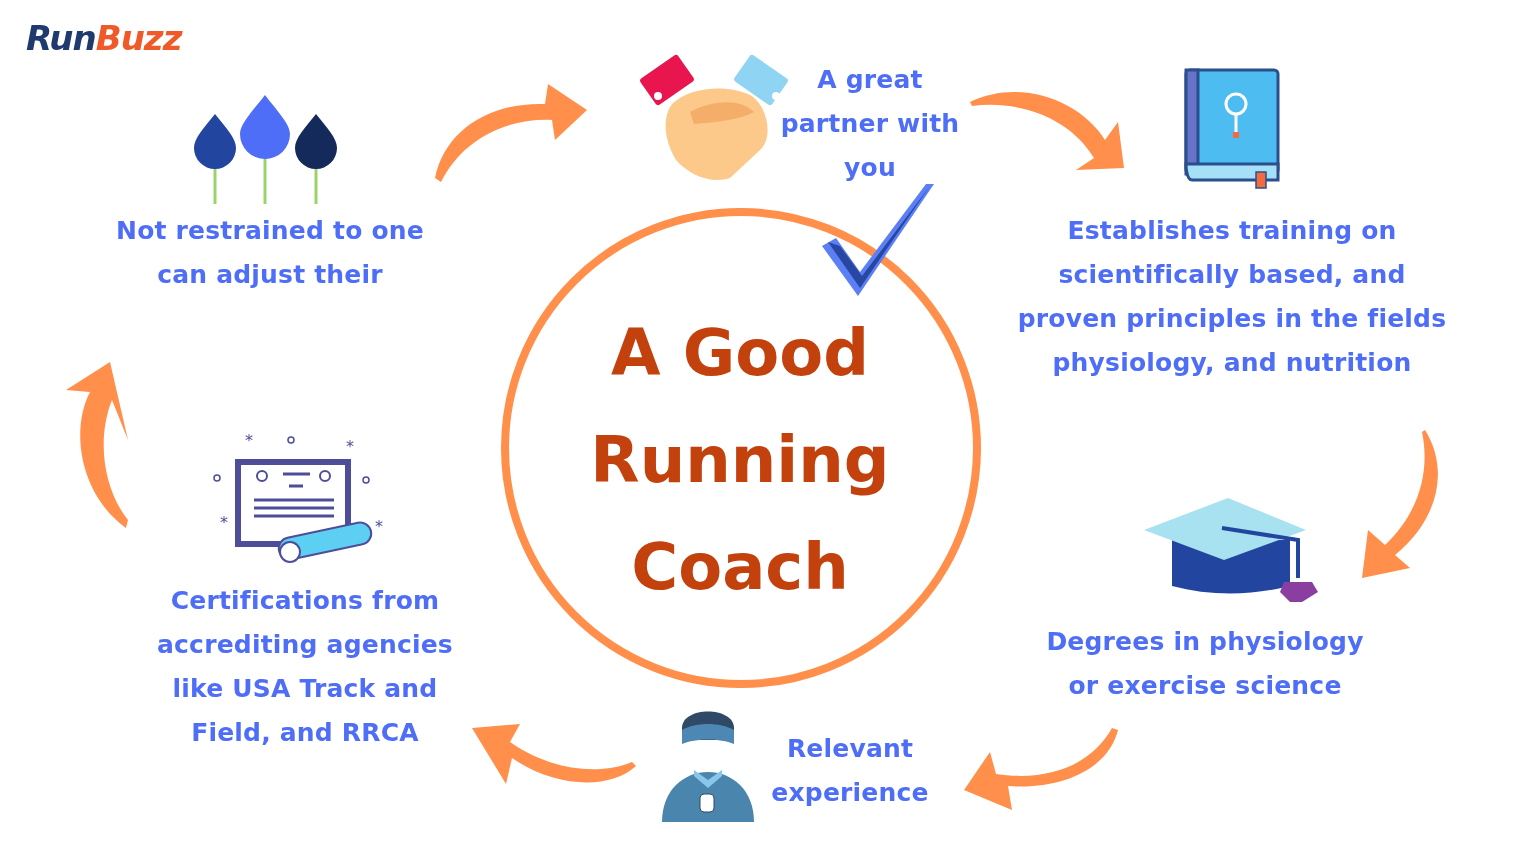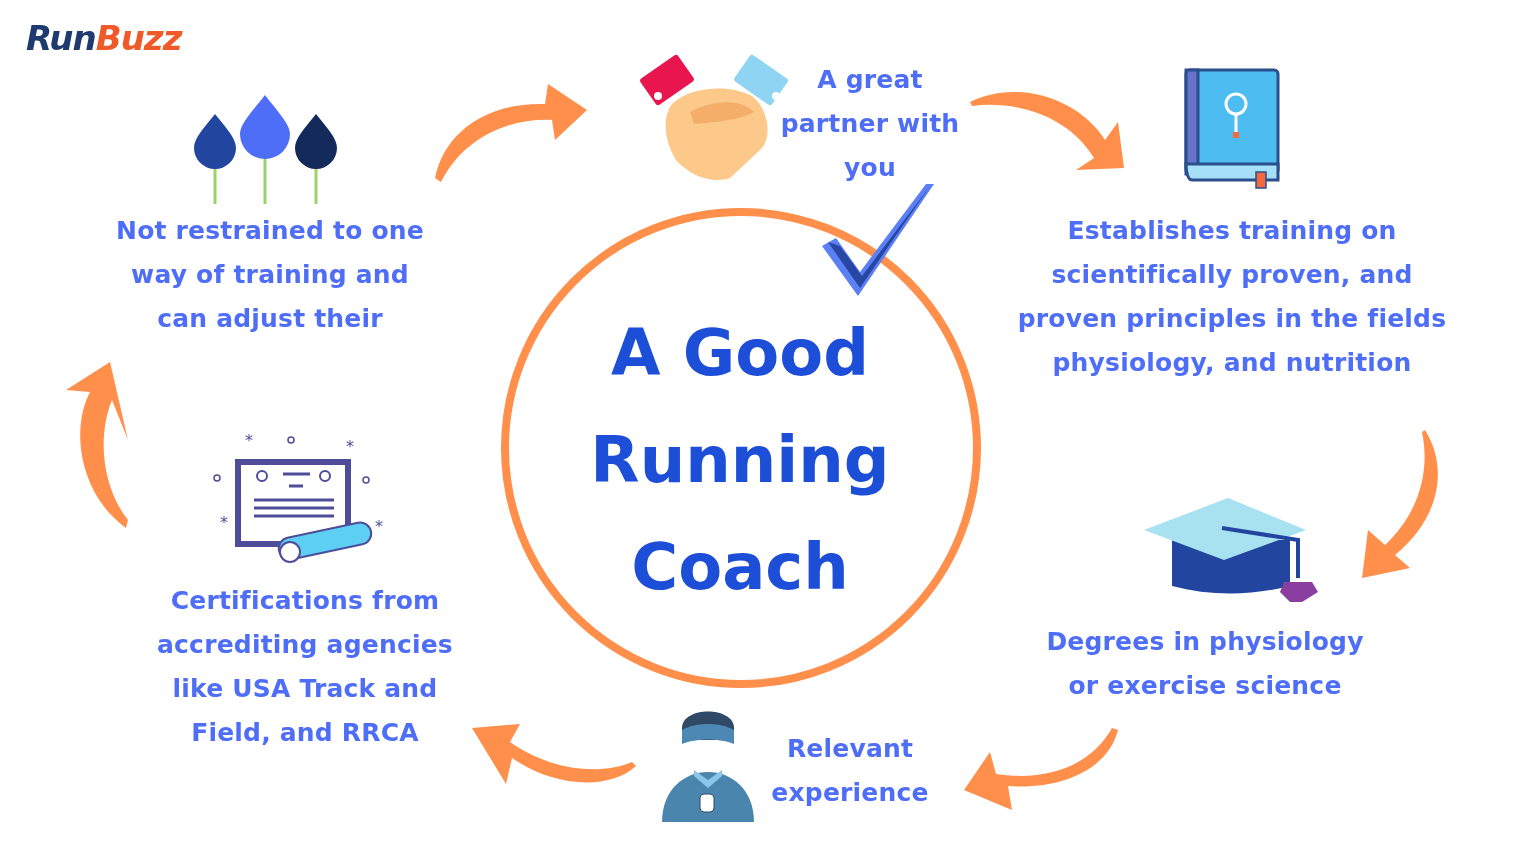--- a/index.html
+++ b/index.html
@@ -6,21 +6,21 @@
   body { width:1536px; height:864px; position:relative; overflow:hidden;
          font-family:"DejaVu Sans", sans-serif; }
   .abs { position:absolute; }
   .txt { position:absolute; color:#4f6ef7; font-weight:bold; text-align:center;
          font-family:"DejaVu Sans", sans-serif; font-size:25px; line-height:44px; letter-spacing:0.2px; }
   .txt span { display:block; white-space:nowrap; }
   .logo { left:26px; top:18px; font-family:"DejaVu Sans", sans-serif; font-weight:bold; font-style:italic;
           font-size:34px; letter-spacing:-1px; }
   .logo .run { color:#1f3a6e; }
   .logo .buzz { color:#f05a28; }
-  .title { position:absolute; left:560px; top:300px; width:360px; text-align:center; color:#1d4ed8;
+  .title { position:absolute; left:560px; top:300px; width:360px; text-align:center; color:#c2410c;
            font-family:"DejaVu Sans", sans-serif; font-weight:bold; font-size:64px; line-height:107px; }
   .title span { display:block; white-space:nowrap; }
   svg { overflow:visible; }
 </style>
 </head>
 <body>
 
 <div class="abs logo">
   <span class="run">Run</span><span class="buzz">Buzz</span>
 </div>
@@ -119,21 +119,21 @@
 </div>
 
 <div class="txt" style="left:770px; top:58px; width:200px;">
   <span>A great</span>
   <span>partner with</span>
   <span>you</span>
 </div>
 
 <div class="txt" style="left:1010px; top:209px; width:444px;">
   <span>Establishes training on</span>
-  <span>scientifically proven, and</span>
+  <span>scientifically based, and</span>
   <span>proven principles in the fields</span>
   <span>physiology, and nutrition</span>
 </div>
 
 <div class="txt" style="left:1040px; top:620px; width:330px;">
   <span>Degrees in physiology</span>
   <span>or exercise science</span>
 </div>
 
 <div class="txt" style="left:760px; top:727px; width:180px;">
@@ -143,15 +143,14 @@
 
 <div class="txt" style="left:140px; top:579px; width:330px;">
   <span>Certifications from</span>
   <span>accrediting agencies</span>
   <span>like USA Track and</span>
   <span>Field, and RRCA</span>
 </div>
 
 <div class="txt" style="left:100px; top:209px; width:340px;">
   <span>Not restrained to one</span>
-  <span>way of training and</span>
   <span>can adjust their</span>
 </div>
 
 </body></html>

